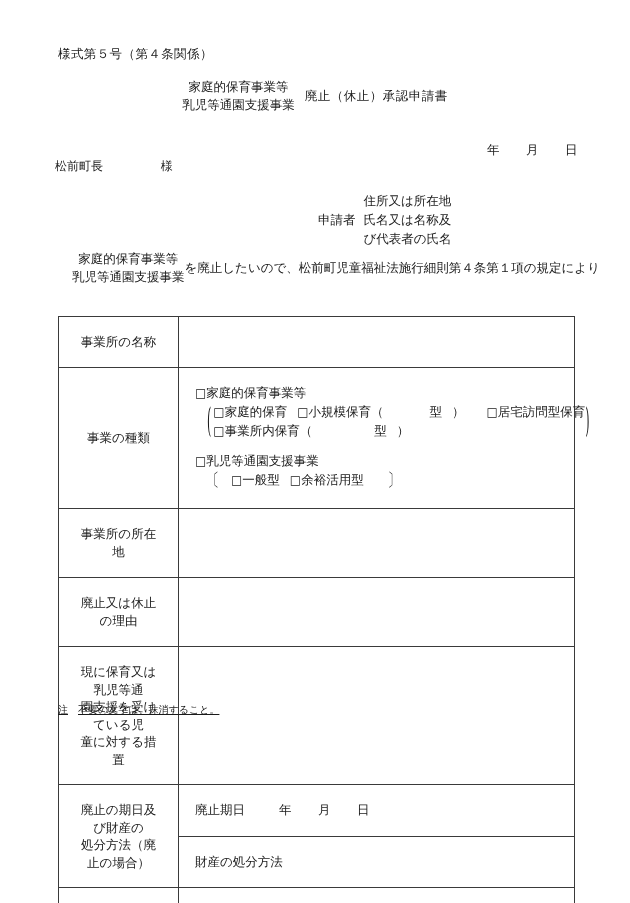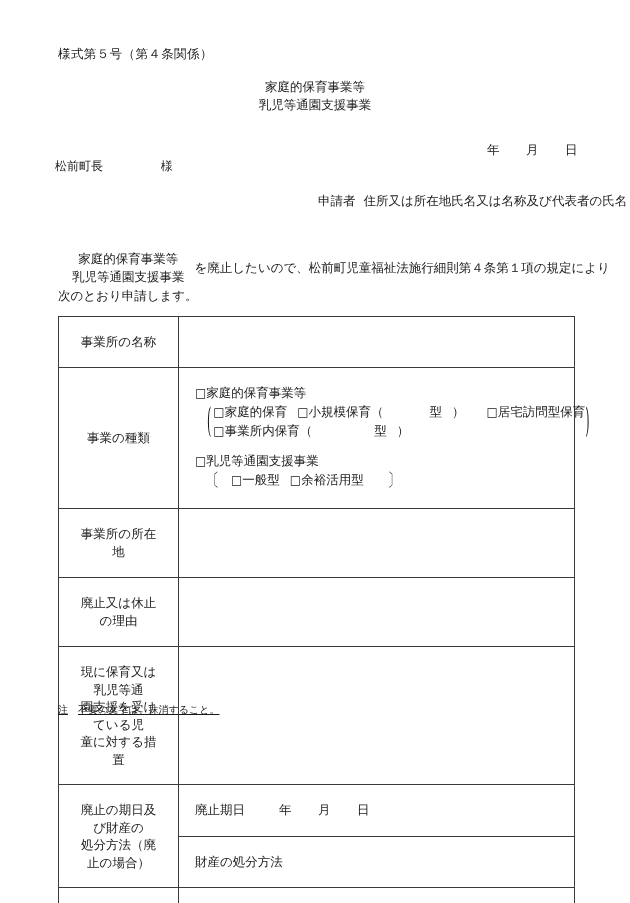--- a/index.html
+++ b/index.html
@@ -86,21 +86,21 @@
     display: flex;
     align-items: center;
     font-size: 12.5px;
   }
   .applicant-label {
     white-space: nowrap;
     margin-right: 8px;
   }
   .applicant-lines {
     display: flex;
-    flex-direction: row;
+    flex-direction: column;
     line-height: 1.5;
     white-space: nowrap;
   }
 
   
   .body-block {
     position: absolute;
     left: 58px;
     top: 250px;
     width: 520px;
@@ -112,21 +112,21 @@
   }
   .body-stack {
     display: flex;
     flex-direction: column;
     line-height: 1.45;
     text-align: center;
     white-space: nowrap;
     margin-left: 14px;
   }
   .body-tail {
-    margin-left: 10px;
+    margin-left: 0;
     white-space: nowrap;
   }
   .body-second {
     margin-top: 2px;
     white-space: nowrap;
   }
 
   
   .form-table {
     position: absolute;
@@ -236,20 +236,21 @@
 
 <div class="page">
 
   <div class="form-code">様式第５号（第４条関係）</div>
 
   <div class="title-row">
     <div class="title-stack">
       <span>家庭的保育事業等</span>
       <span>乳児等通園支援事業</span>
     </div>
+    <div class="title-main">廃止（休止）承認申請書</div>
   </div>
 
   <div class="date-line">年　　月　　日</div>
 
   <div class="addressee">
     <span>松前町長</span>
     <span class="honorific">様</span>
   </div>
 
   <div class="applicant">
@@ -262,21 +263,20 @@
   </div>
 
   <div class="body-block">
     <div class="body-first">
       <div class="body-stack">
         <span>家庭的保育事業等</span>
         <span>乳児等通園支援事業</span>
       </div>
       <div class="body-tail">を廃止したいので、松前町児童福祉法施行細則第４条第１項の規定により</div>
     </div>
-    <div class="body-second">次のとおり申請します。</div>
   </div>
 
   <table class="form-table">
     <colgroup>
       <col style="width:120px">
       <col style="width:396px">
     </colgroup>
     <tbody>
 
       <tr class="r-name">

